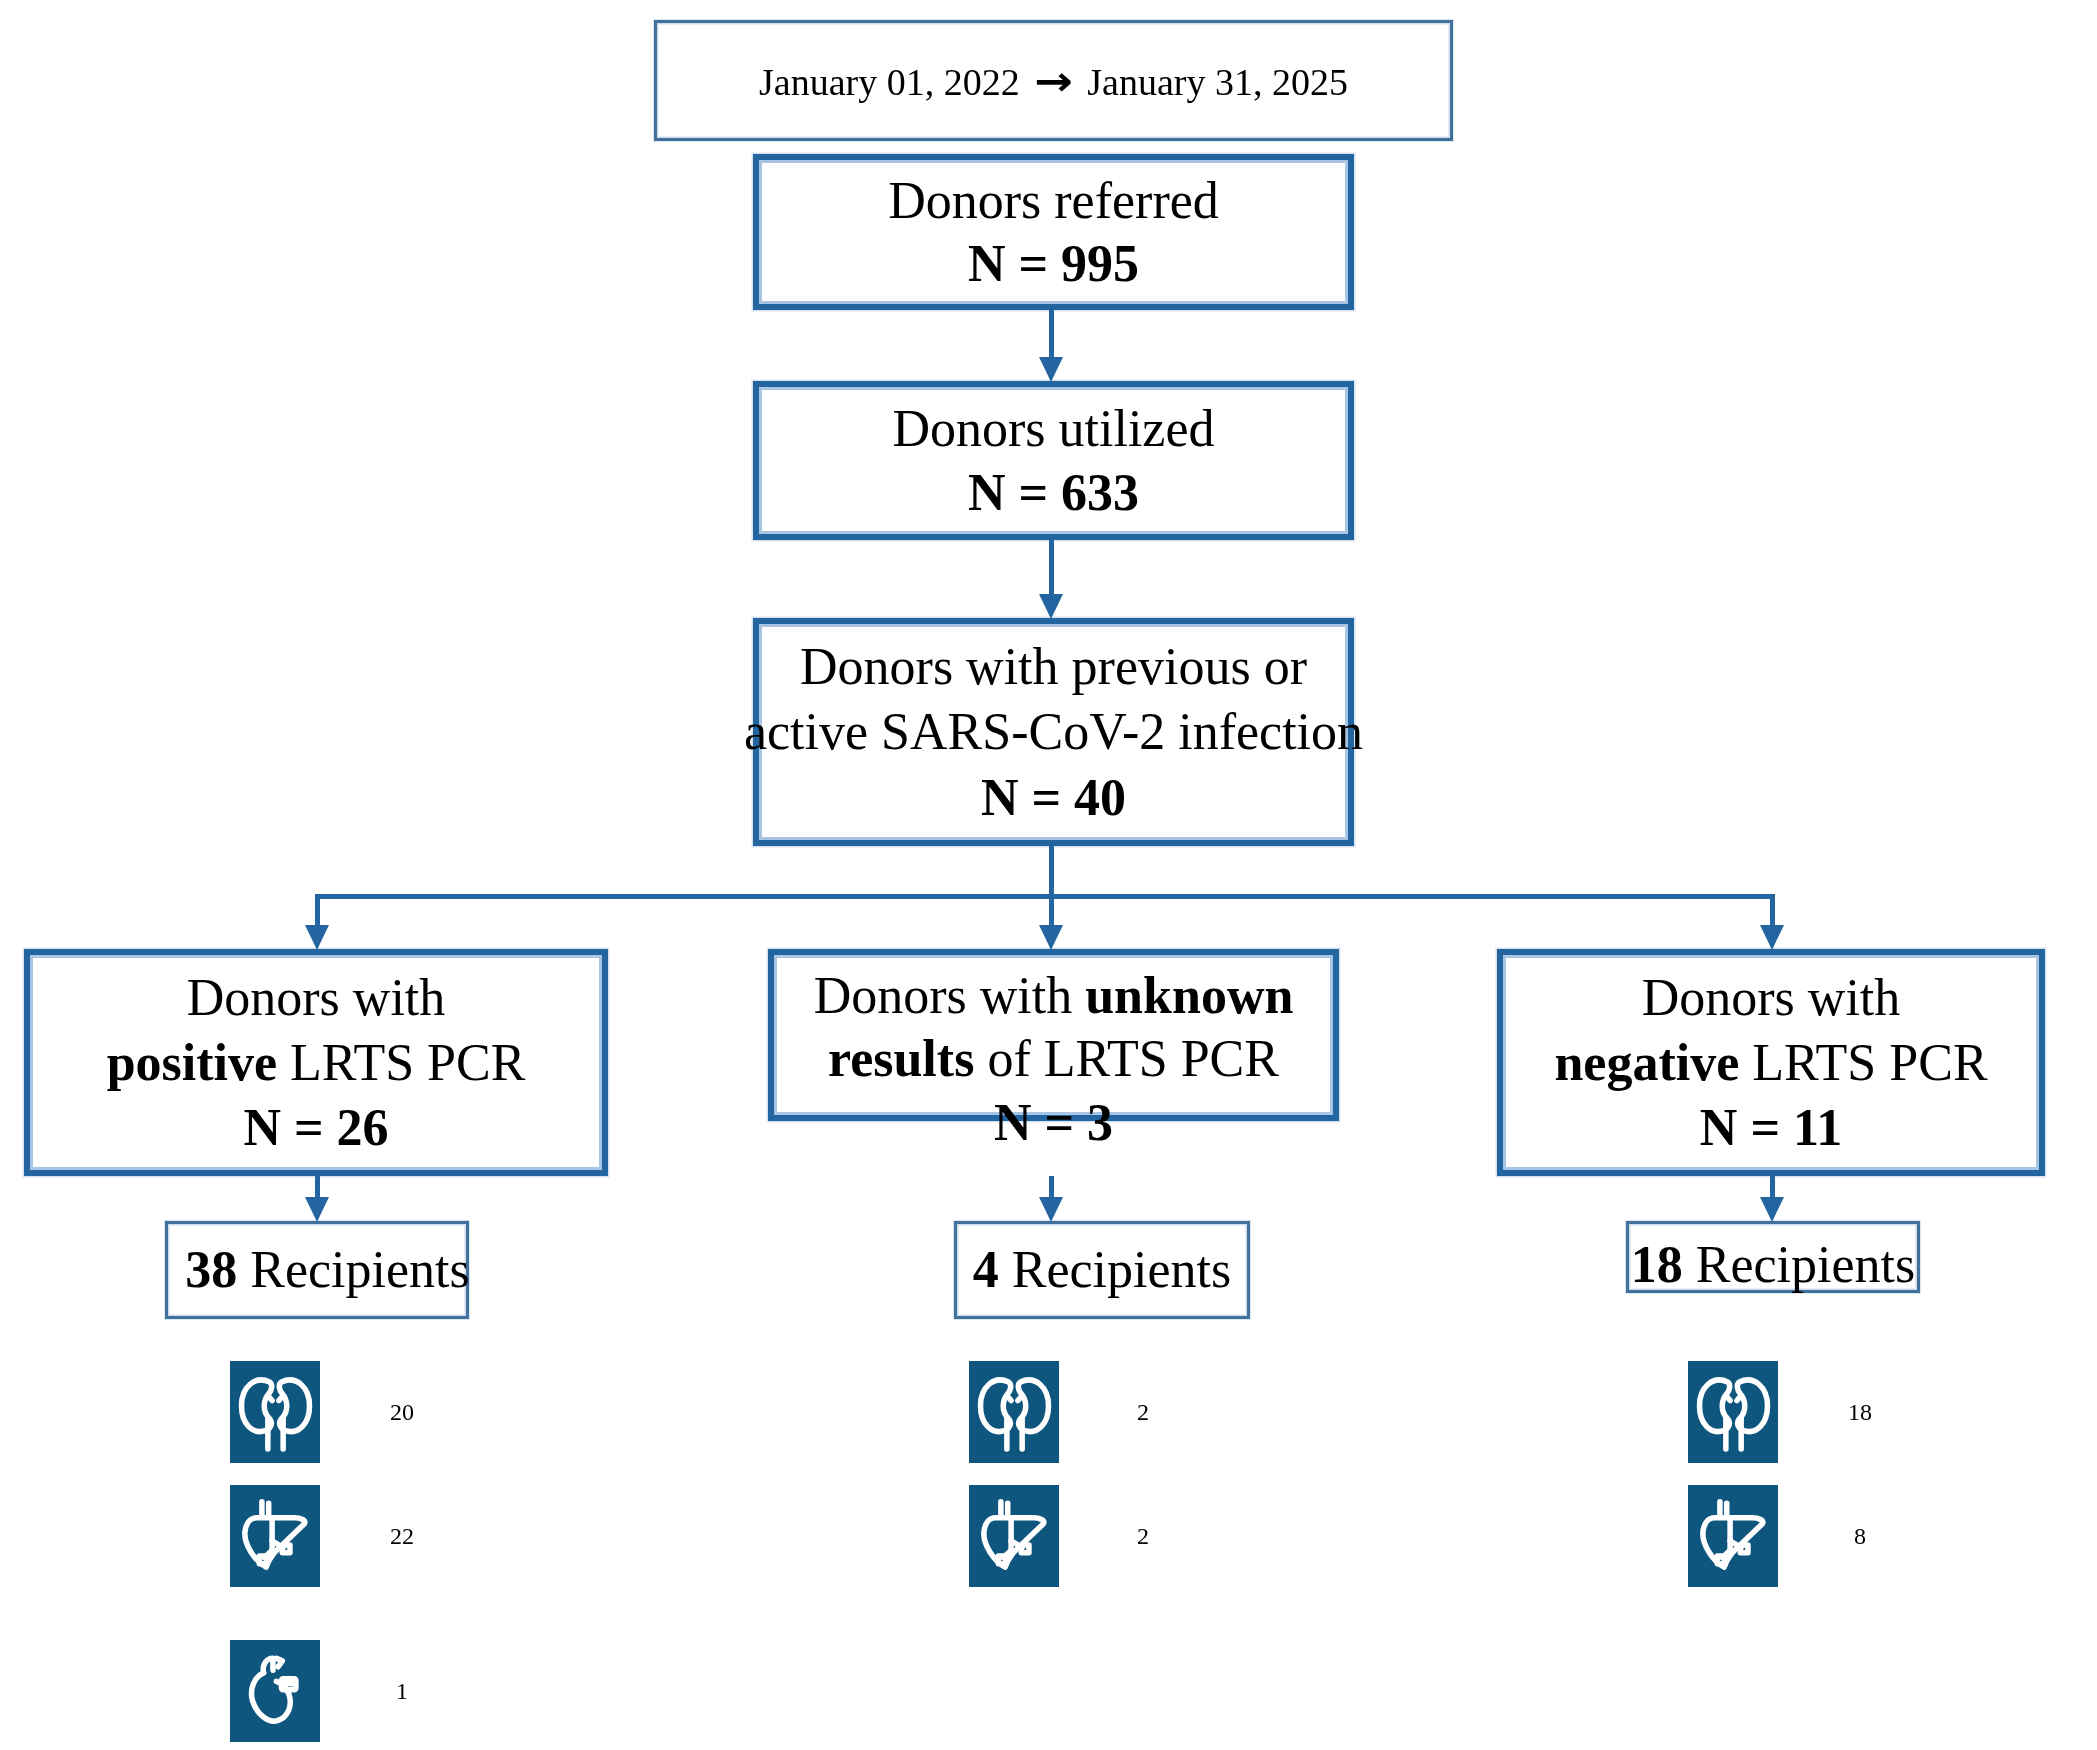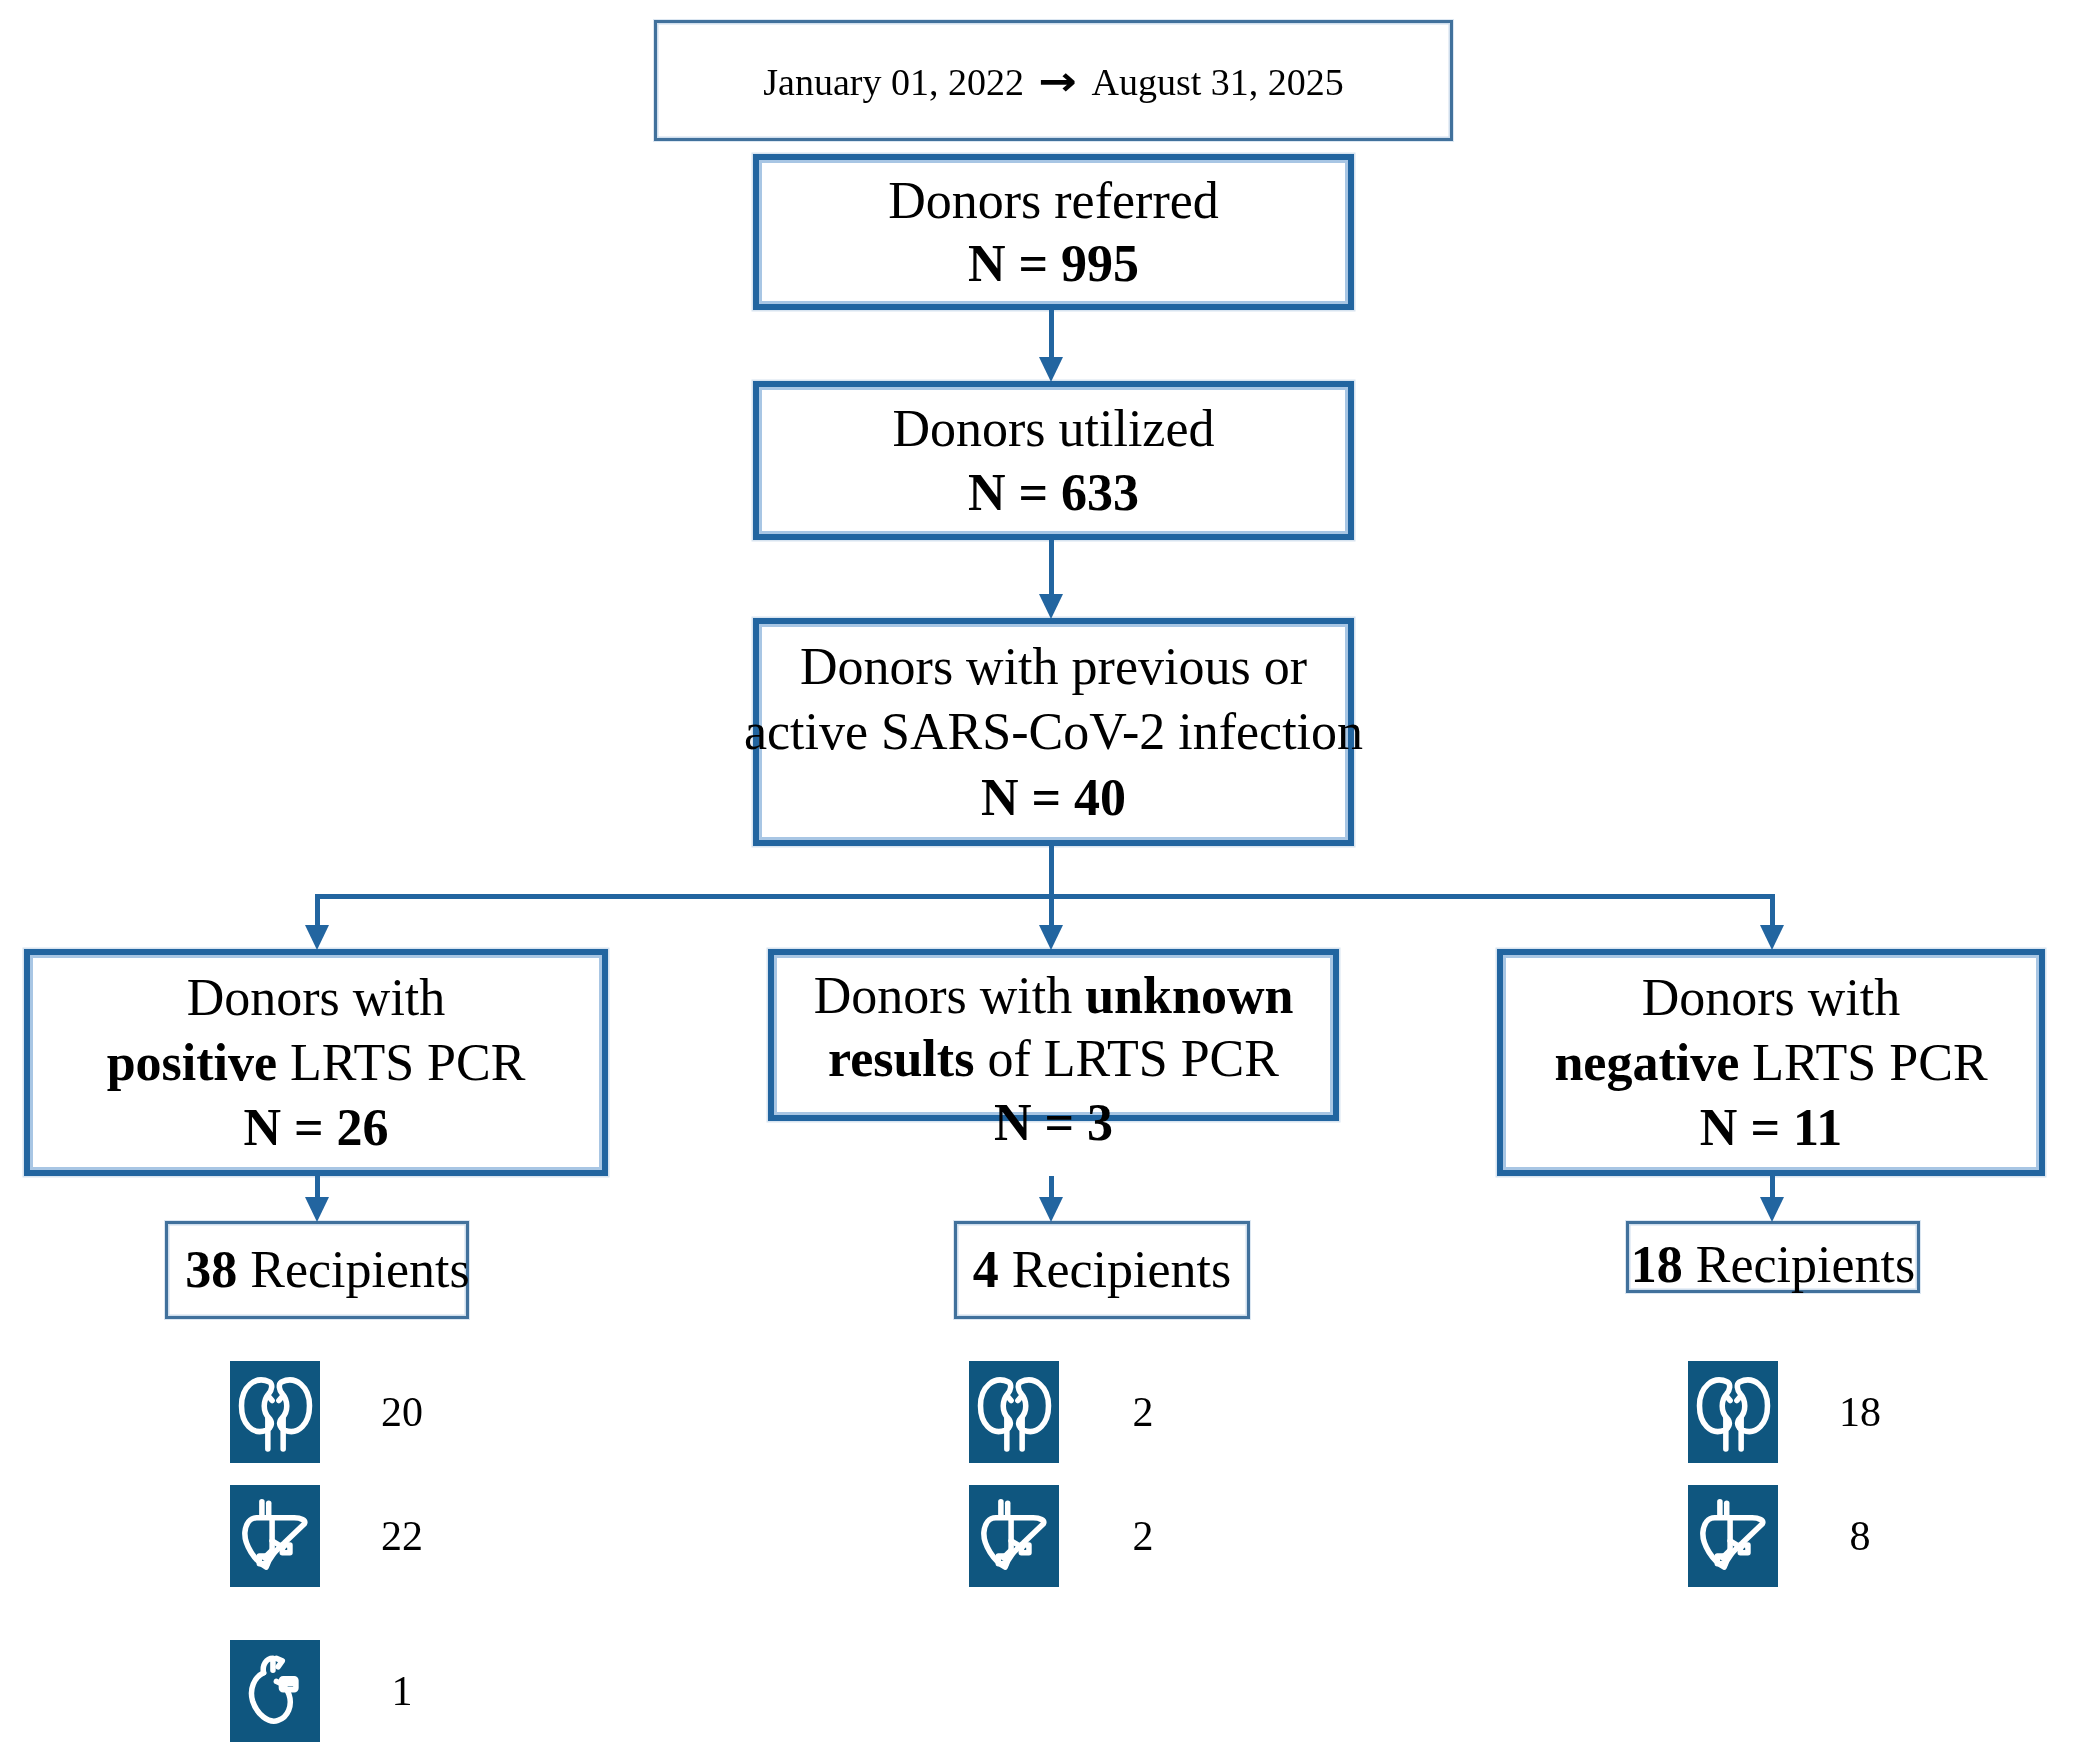--- a/index.html
+++ b/index.html
@@ -29,21 +29,21 @@
   .vline{position:absolute;width:4.5px;background:var(--dark);}
   .hline{position:absolute;height:4.5px;background:var(--dark);}
   .arrowhead{position:absolute;width:0;height:0;
              border-left:12px solid transparent;border-right:12px solid transparent;
              border-top:25px solid var(--dark);}
 
   .organ{position:absolute;width:90px;height:102px;background:var(--iconbg);
          display:flex;align-items:center;justify-content:center;}
   .organ svg{width:85px;height:97px;}
   .organ-count{position:absolute;width:110px;height:102px;display:flex;
-               align-items:center;justify-content:center;font-size:42px;}
+               align-items:center;justify-content:center;font-size:24px;}
   .shape{stroke:#fff;fill:none;stroke-width:6.5;stroke-linecap:round;stroke-linejoin:round;}
   #defs{position:absolute;width:0;height:0;overflow:hidden;}
 </style>
 </head>
 <body>
 
 <svg id="defs" xmlns="http://www.w3.org/2000/svg" aria-hidden="true">
   <defs>
     <g id="kidney-shape" class="shape">
       <path d="M43 14 C26 6 10 20 10 42 C10 63 23 77 39 71 C46 68 47 61 42 56 C35 49 35 36 42 28 C46 23 47 17 43 14 Z"></path>
@@ -72,21 +72,21 @@
     </g>
   </defs>
 </svg>
 
 <div id="canvas">
 
   <div class="box thin" style="left:654px;top:20px;width:799px;height:121px;">
     <div class="date-line">
       <span>January 01, 2022</span>
       <span class="date-arrow">→</span>
-      <span>August 31, 2025</span>
+      <span>January 31, 2025</span>
     </div>
   </div>
 
   <div class="box thick" style="left:753px;top:154px;width:601px;height:156px;">
     <div class="line">Donors referred</div>
     <div class="line bold">N = 995</div>
   </div>
 
   <div class="box thick" style="left:753px;top:381px;width:601px;height:159px;">
     <div class="line">Donors utilized</div>

